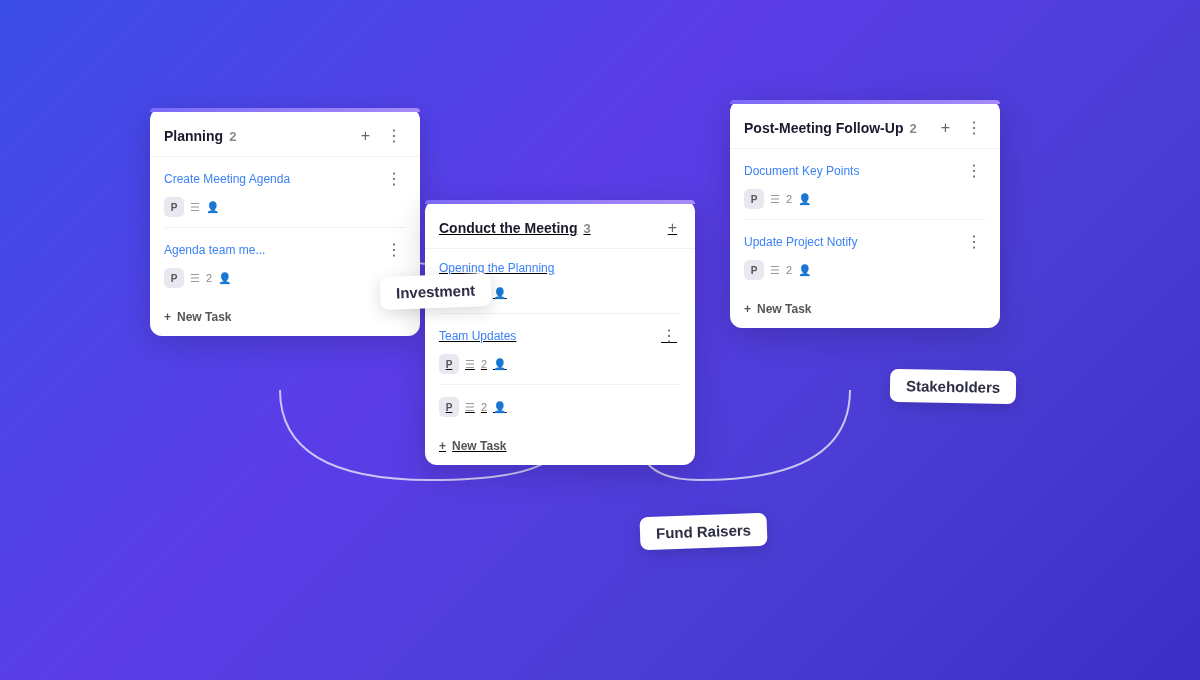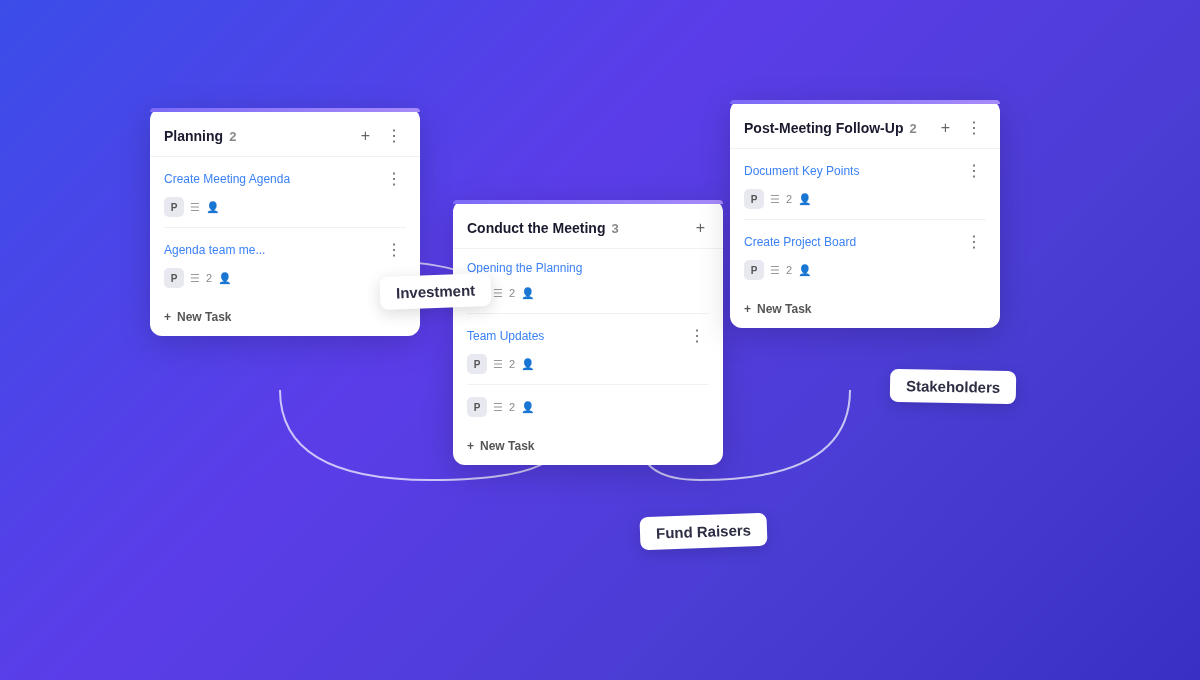--- a/index.html
+++ b/index.html
@@ -182,22 +182,23 @@
       z-index: 10;
     }
 
     
     .card-planning {
       left: 0px;
       top: 28px;
     }
 
     .card-conduct {
-      left: 303px;
+      left: 275px;
       top: 120px;
+      text-decoration: underline;
     }
 
     .card-followup {
       left: 580px;
       top: 20px;
     }
 
     
     .tag-investment {
       left: 230px;
@@ -356,21 +357,21 @@
         <div class="task-meta">
           <div class="meta-badge">P</div>
           <span class="meta-icon">☰</span>
           <span class="meta-count">2</span>
           <span class="meta-icon">👤</span>
         </div>
       </div>
 
       <div class="task-item">
         <div class="task-title-row">
-          <span class="task-title">Create Project Board</span>
+          <span class="task-title">Update Project Notify</span>
           <button class="icon-btn">⋮</button>
         </div>
         <div class="task-meta">
           <div class="meta-badge">P</div>
           <span class="meta-icon">☰</span>
           <span class="meta-count">2</span>
           <span class="meta-icon">👤</span>
         </div>
       </div>
       <button class="new-task-btn">

